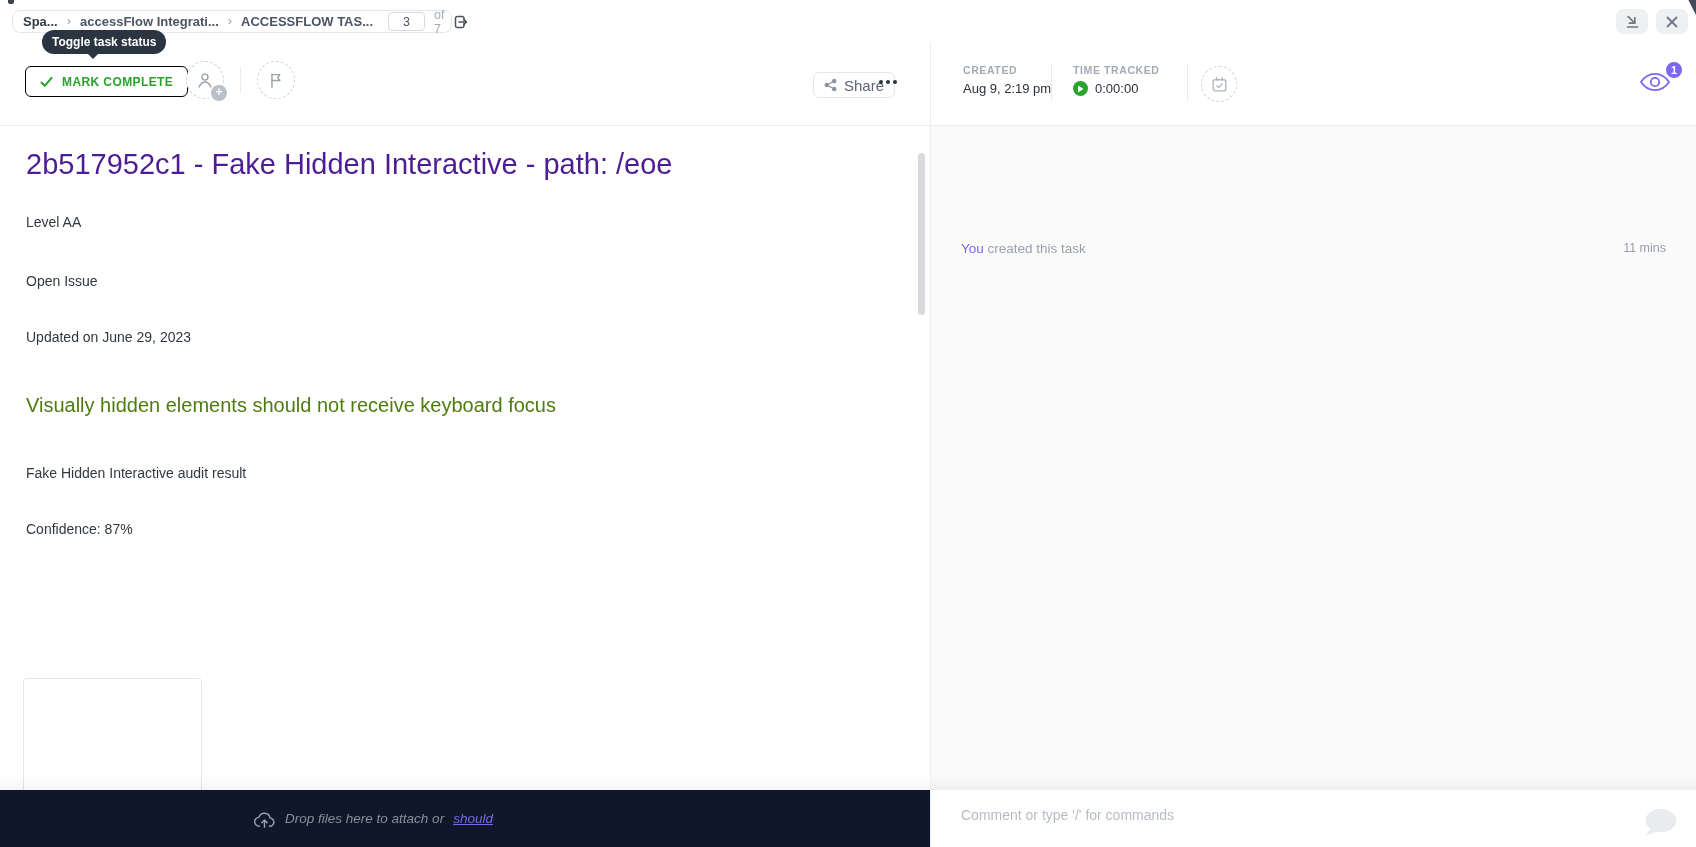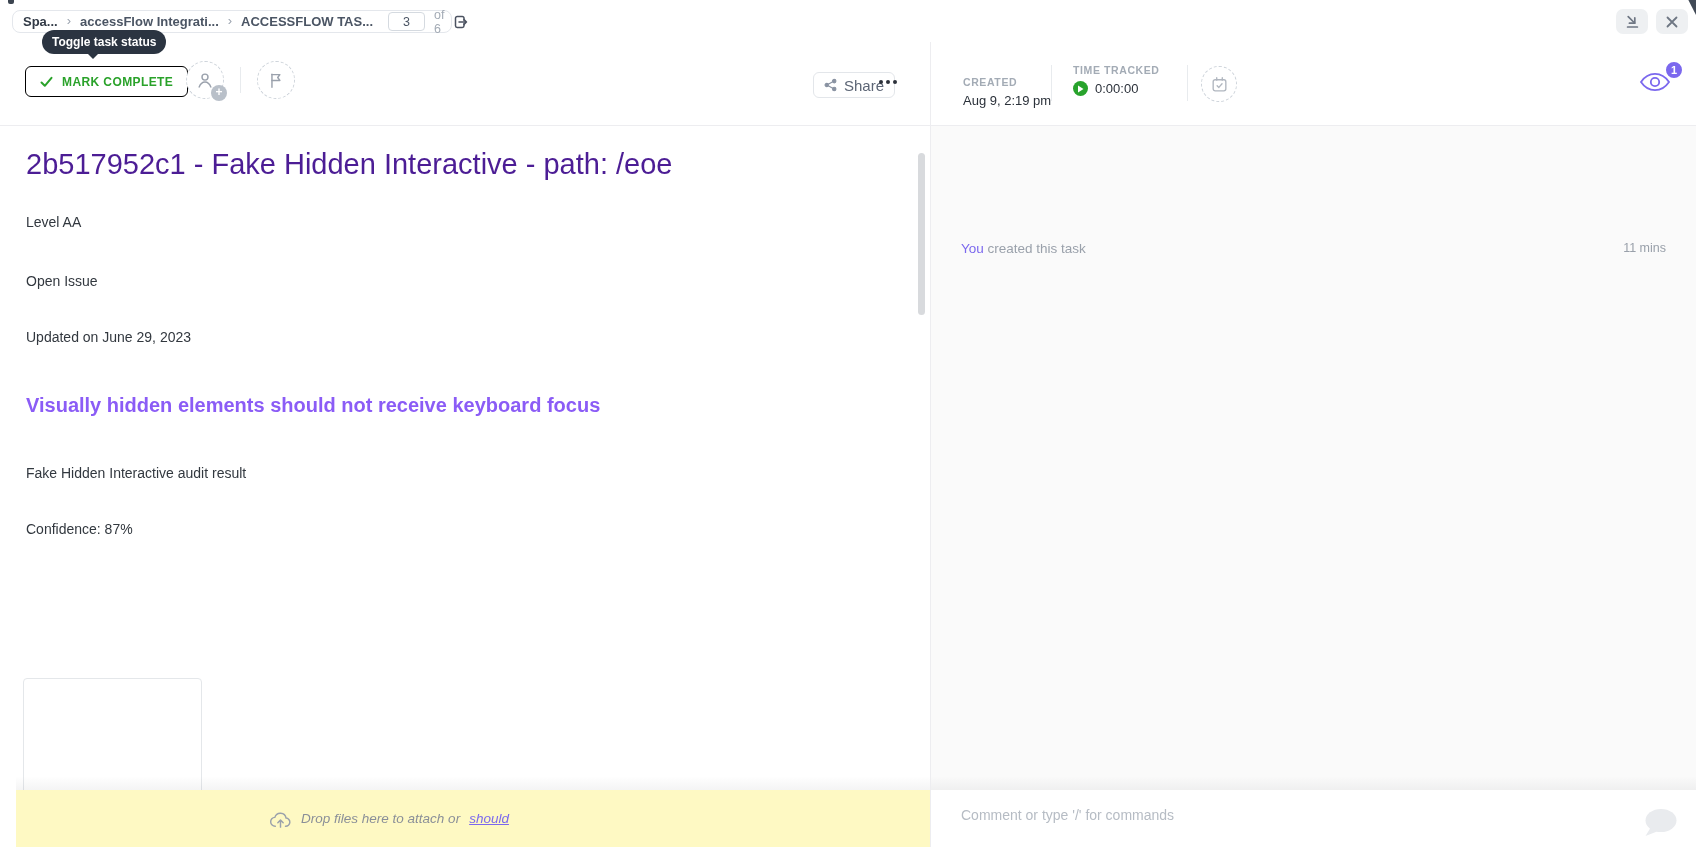--- a/index.html
+++ b/index.html
@@ -54,46 +54,46 @@
     background:#fff; border:1px solid #e3e6ea; border-radius:6px; color:#5c6575; font-size:15px;
     display:flex; align-items:center; gap:7px; font-family:inherit; cursor:pointer; }
   .btn-more { position:absolute; left:875px; top:34px; background:none; border:none;
     display:flex; gap:3px; padding:4px; cursor:pointer; }
   .btn-more i { width:4px; height:4px; border-radius:50%; background:#2c313a; }
 
   .left-content { position:absolute; left:0; top:84px; width:100%; height:664px; overflow:hidden; }
   .task-title { position:absolute; left:26px; top:22px; font-size:29px; font-weight:400; color:#4c1d95; }
   .para { position:absolute; left:26px; font-size:14px; color:#32383f; line-height:17px; }
   .p1 { top:88px; } .p2 { top:147px; } .p3 { top:203px; }
-  .task-heading { position:absolute; left:26px; top:268px; font-size:20px; font-weight:700; color:#8b5cf6; }
+  .task-heading { position:absolute; left:26px; top:268px; font-size:20px; font-weight:400; color:#4d7c0f; }
   .p4 { top:339px; } .p5 { top:395px; }
   .bullets { position:absolute; left:50px; top:442px; list-style:none; }
   .bullets li { position:relative; font-size:14px; color:#32383f; line-height:26px; }
   .bullets li::before { content:""; position:absolute; left:-14px; top:11px; width:5px; height:5px;
     border-radius:50%; background:#2b2f36; }
   .attach-box { position:absolute; left:23px; top:552px; width:179px; height:113px;
     border:1px solid #e4e7ea; border-radius:4px 4px 0 0; background:#fff; }
 
   .v-scrollbar { position:absolute; left:918px; top:111px; width:7px; height:162px;
     background:#d8dadd; border-radius:4px; cursor:pointer; }
 
-  .left-footer { position:absolute; left:0; top:748px; width:100%; height:57px; background:#fef9c3;margin-left:16px; }
+  .left-footer { position:absolute; left:0; top:748px; width:100%; height:57px; background:#0f172a; }
   .left-footer::before, .right-footer::before { content:""; position:absolute; left:0; top:-14px;
     width:100%; height:14px; background:linear-gradient(to bottom, rgba(40,45,52,0), rgba(40,45,52,0.05)); }
   .drop-row { position:absolute; left:23px; top:0; width:700px; height:57px;
     display:flex; align-items:center; justify-content:center; gap:9px; }
   .drop-text { font-size:13.5px; font-style:italic; color:#8a8f98; }
   .browse-link { font-size:13.5px; font-style:italic; color:#7b68ee; text-decoration:underline; cursor:pointer; }
 
   
   .right-panel { position:absolute; left:930px; top:42px; width:766px; height:805px;
     background:#fff; border-left:1px solid #ededf0; }
   .right-header { position:absolute; left:0; top:0; width:100%; height:84px; border-bottom:1px solid #ededf0; background:#fff; }
   .meta-block { position:absolute; top:22px; }
-  .meta-created { left:32px;margin-top:12px; } .meta-time { left:142px; }
+  .meta-created { left:32px; } .meta-time { left:142px; }
   .meta-label { font-size:10.5px; font-weight:700; letter-spacing:.6px; color:#a3abb5; }
   .meta-value { margin-top:5px; font-size:13px; color:#2b313a; display:flex; align-items:center; gap:7px; }
   .meta-divider { position:absolute; top:23px; width:1px; height:36px; background:#e8ebee; }
   .md1 { left:120px; } .md2 { left:256px; }
   .play-circle { width:15px; height:15px; border-radius:50%; background:#28a32c;
     display:flex; align-items:center; justify-content:center; cursor:pointer; }
   .calendar-circle { position:absolute; left:270px; top:24px; width:36px; height:36px;
     border:1.5px dashed #cdd3da; border-radius:50%; display:flex; align-items:center; justify-content:center;
     background:#fff; cursor:pointer; }
   .watch-wrap { position:absolute; left:706px; top:24px; width:48px; height:40px; cursor:pointer; }
@@ -123,21 +123,21 @@
     <div class="speck"></div>
     <div class="corner-wedge"></div>
 
     <div class="crumb-pill">
       <span class="crumb">Spa...</span>
       <span class="crumb-sep">›</span>
       <span class="crumb dim">accessFlow Integrati...</span>
       <span class="crumb-sep">›</span>
       <span class="crumb dim">ACCESSFLOW TAS...</span>
       <input class="page-input" value="3" style="">
-      <span class="of-label">of 6</span>
+      <span class="of-label">of 7</span>
       <span style="display:flex;">
         <svg width="16" height="16" viewBox="0 0 16 16" fill="none" stroke="#4b5260" stroke-width="1.5" stroke-linecap="round" stroke-linejoin="round">
           <path d="M11 6.5V4.2c0-.9-.7-1.7-1.7-1.7H4.2c-.9 0-1.7.8-1.7 1.7v7.6c0 .9.8 1.7 1.7 1.7h5.1c1 0 1.7-.8 1.7-1.7V9.5"></path>
           <path d="M6 8h7.5M11 5.5 13.5 8 11 10.5"></path>
         </svg>
       </span>
     </div>
 
     <button class="win-btn minimize">
       <svg width="17" height="17" viewBox="0 0 17 17" fill="none" stroke="#6e7683" stroke-width="1.7" stroke-linecap="round" stroke-linejoin="round">

